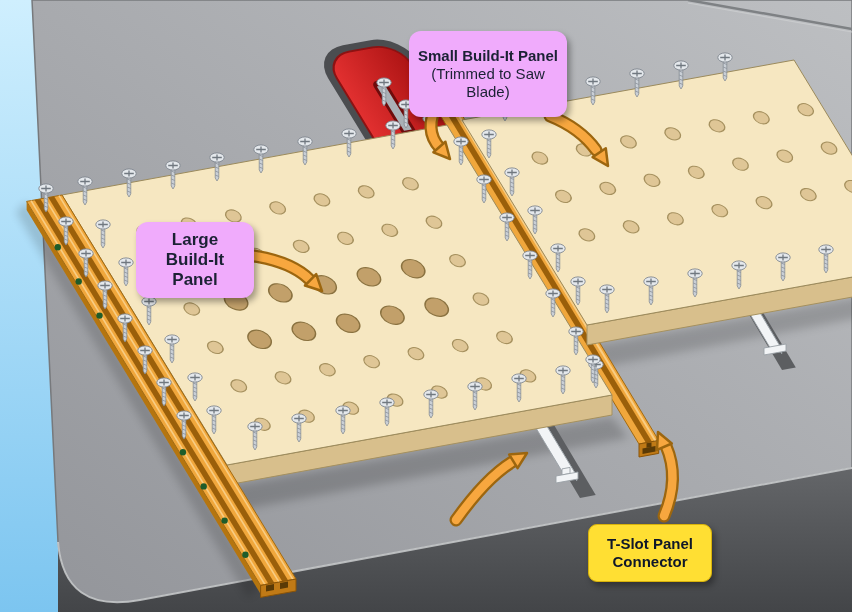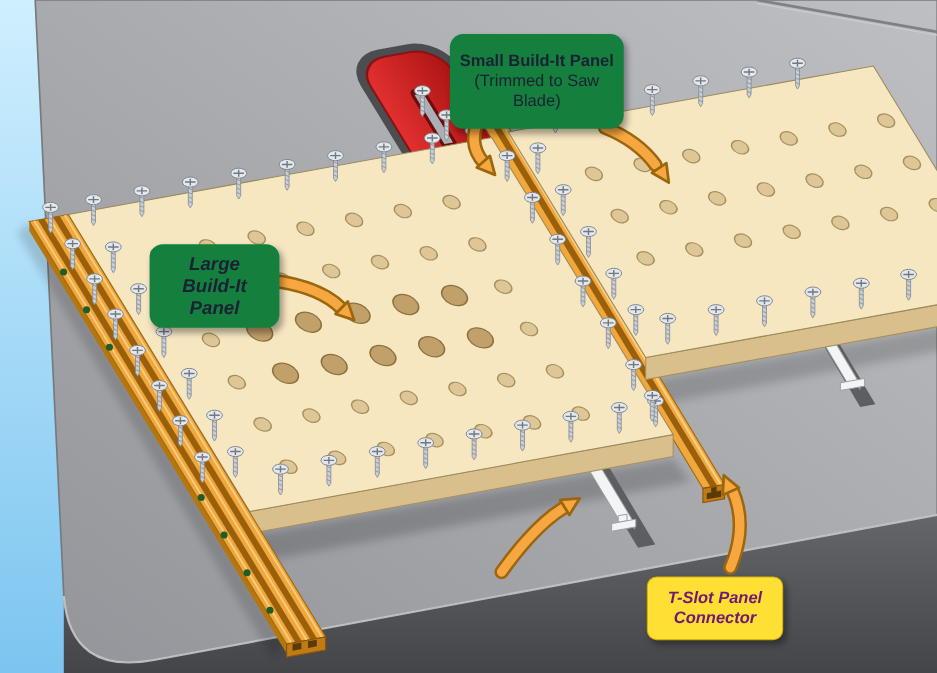--- a/index.html
+++ b/index.html
@@ -1,24 +1,24 @@
 <!DOCTYPE html>
 <html><head>
 <meta charset="utf-8">
 <style>
   html,body{margin:0;padding:0;background:#888;font-family:"Liberation Sans",sans-serif;}
   .stage{position:relative;width:852px;height:612px;overflow:hidden;}
   .stage svg{position:absolute;left:0;top:0;}
   .label{position:absolute;display:flex;align-items:center;justify-content:center;
          text-align:center;color:#1b2134;line-height:1.18;}
-  .cream{background:#15803d;border-radius:12px;box-shadow:3px 4px 6px rgba(0,0,0,.35);}
+  .cream{background:#f0abfc;border-radius:12px;box-shadow:3px 4px 6px rgba(0,0,0,.35);}
   .yellow{background:#ffdf33;border-radius:9px;box-shadow:3px 4px 6px rgba(0,0,0,.35);
-          color:#701a75;border:1px solid #d8b20a;}
+          color:#0f172a;border:1px solid #d8b20a;}
   .b{font-weight:bold;}
-  .pre{white-space:pre-line;font-style:italic;}
+  .pre{white-space:pre-line;}
   
   .arrO{fill:none;stroke:#9c660f;stroke-width:13;stroke-linecap:round;}
   .arrF{fill:none;stroke:#f7a73f;stroke-width:8.5;stroke-linecap:round;}
   .arrH{fill:#f7a73f;stroke:#9c660f;stroke-width:2.5;stroke-linejoin:round;}
   .holeS{fill:#dfc696;stroke:#a5905e;stroke-width:1.2;}
   .holeB{fill:#c2a06a;stroke:#8a7240;stroke-width:1.3;}
   .panelTop{fill:#f6e7c1;stroke:#9b8a5c;stroke-width:1;}
   .panelFace{fill:#d8bf8c;stroke:#a5905e;stroke-width:1;}
   .track{fill:#f0a73c;stroke:#a26a10;stroke-width:1;}
   .trackGroove{fill:#9a5f0a;}

